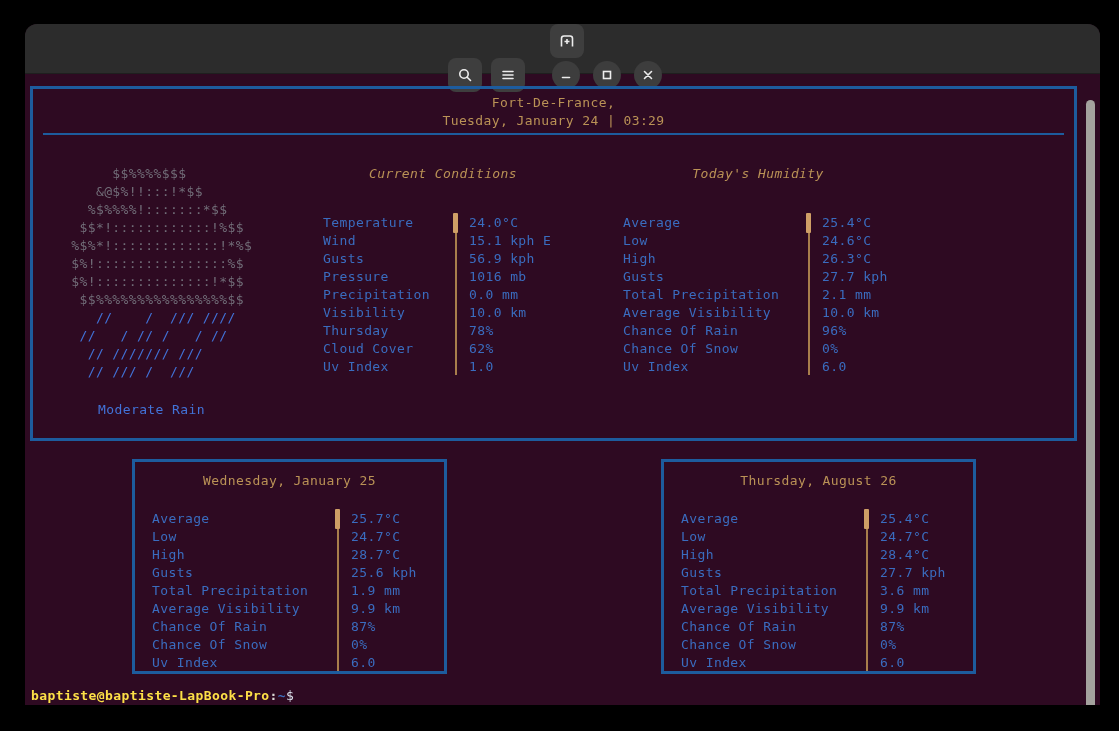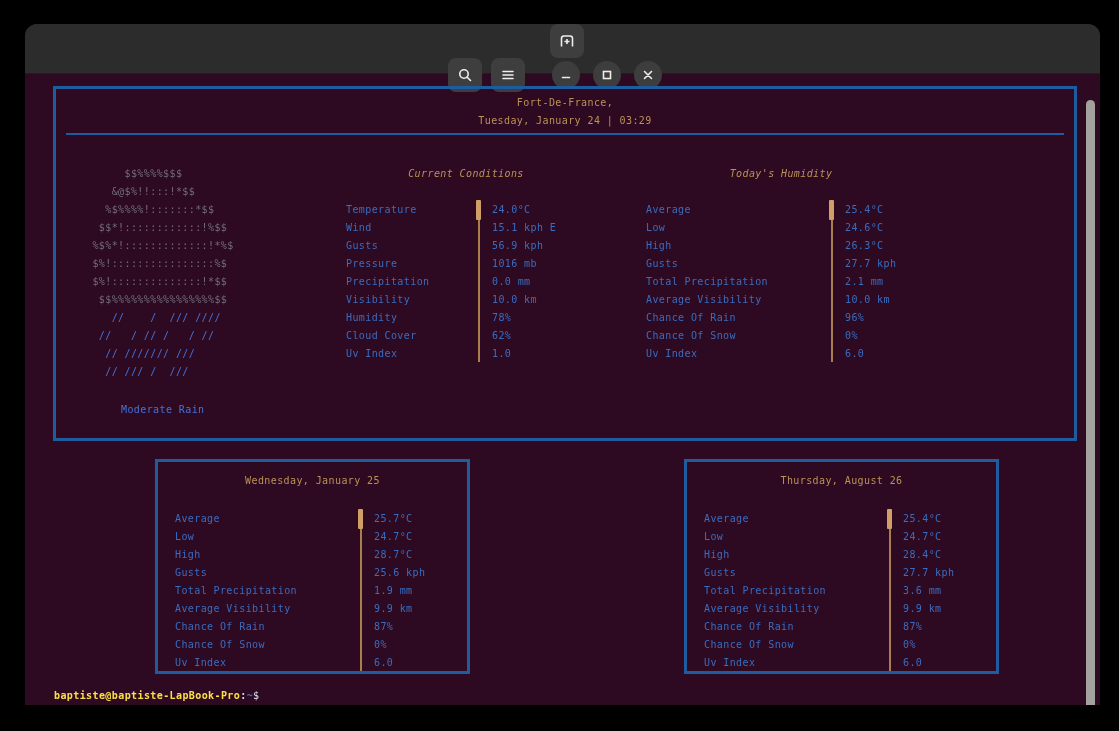--- a/index.html
+++ b/index.html
@@ -26,37 +26,37 @@
     white-space:nowrap;overflow:hidden;
   }
   .tb-right{display:flex;align-items:center;gap:9px;margin-right:15px;flex:0 0 auto;}
   .tb-circle{
     width:28px;height:28px;border-radius:50%;background:#3d3d3d;
     display:flex;align-items:center;justify-content:center;
   }
   .circles{display:flex;gap:13px;margin-left:18px;align-items:center;}
   .tb-btn svg,.tb-circle svg{display:block;}
   
-  .terminal{position:relative;height:632px;color:#3a6cbf;font-size:10px;letter-spacing:.4px;line-height:18px;padding-left:23px;}
+  .terminal{position:relative;height:632px;color:#3a6cbf;font-size:13px;letter-spacing:.4px;line-height:18px;}
   .scrollbar{position:absolute;right:5px;top:14px;width:9px;height:613px;background:#a4a29e;border-radius:5px;}
   .main-box{
     box-sizing:border-box;margin:12px 23px 0 5px;height:355px;
     border:3px solid #1d5c9e;
   }
   .box-header{padding-top:5px;text-align:center;color:#ba9256;}
   .hdr-line{height:18px;}
   .hdr-divider{border-top:2px solid #1d5c9e;margin:3px 10px 0 10px;}
   .columns{display:flex;padding:30px 0 0 30px;}
   .art-col{width:240px;flex:0 0 auto;color:#716d78;}
   .art-col pre{margin:0;font:inherit;letter-spacing:.4px;}
   .rain-art{color:#4273d9;}
   .art-caption{color:#4273d9;margin-top:20px;margin-left:35px;}
   .cond-col{width:300px;flex:0 0 auto;margin-left:20px;}
   .fcst-col{width:350px;flex:0 0 auto;}
-  .col-title{font-style:italic;color:#ba9256;text-align:center;margin-bottom:18px;height:18px;}
+  .col-title{font-style:italic;color:#ba9256;text-align:center;margin-bottom:31px;height:18px;}
   .cond-col .col-title{width:240px;}
   .fcst-col .col-title{width:270px;}
   
   .wtable{position:relative;}
   .wtable .row{display:flex;height:18px;}
   .wtable .lbl{width:var(--sepw);flex:0 0 auto;white-space:nowrap;overflow:hidden;}
   .wtable .val{padding-left:14px;white-space:nowrap;}
   .sep-line{position:absolute;left:var(--sepw);top:1px;bottom:1px;width:2px;background:#a87e4c;}
   .sep-thumb{position:absolute;left:calc(var(--sepw) - 2px);top:-1px;width:5px;height:20px;background:#cf9f66;border-radius:1px;}
   
@@ -180,21 +180,21 @@
               </div>
             <div class="row">
                 <span class="lbl">Precipitation</span>
                 <span class="val">0.0 mm</span>
               </div>
             <div class="row">
                 <span class="lbl">Visibility</span>
                 <span class="val">10.0 km</span>
               </div>
             <div class="row">
-                <span class="lbl">Humidity</span>
+                <span class="lbl">Thursday</span>
                 <span class="val">78%</span>
               </div>
             <div class="row">
                 <span class="lbl">Cloud Cover</span>
                 <span class="val">62%</span>
               </div>
             <div class="row">
                 <span class="lbl">Uv Index</span>
                 <span class="val">1.0</span>
               </div>

